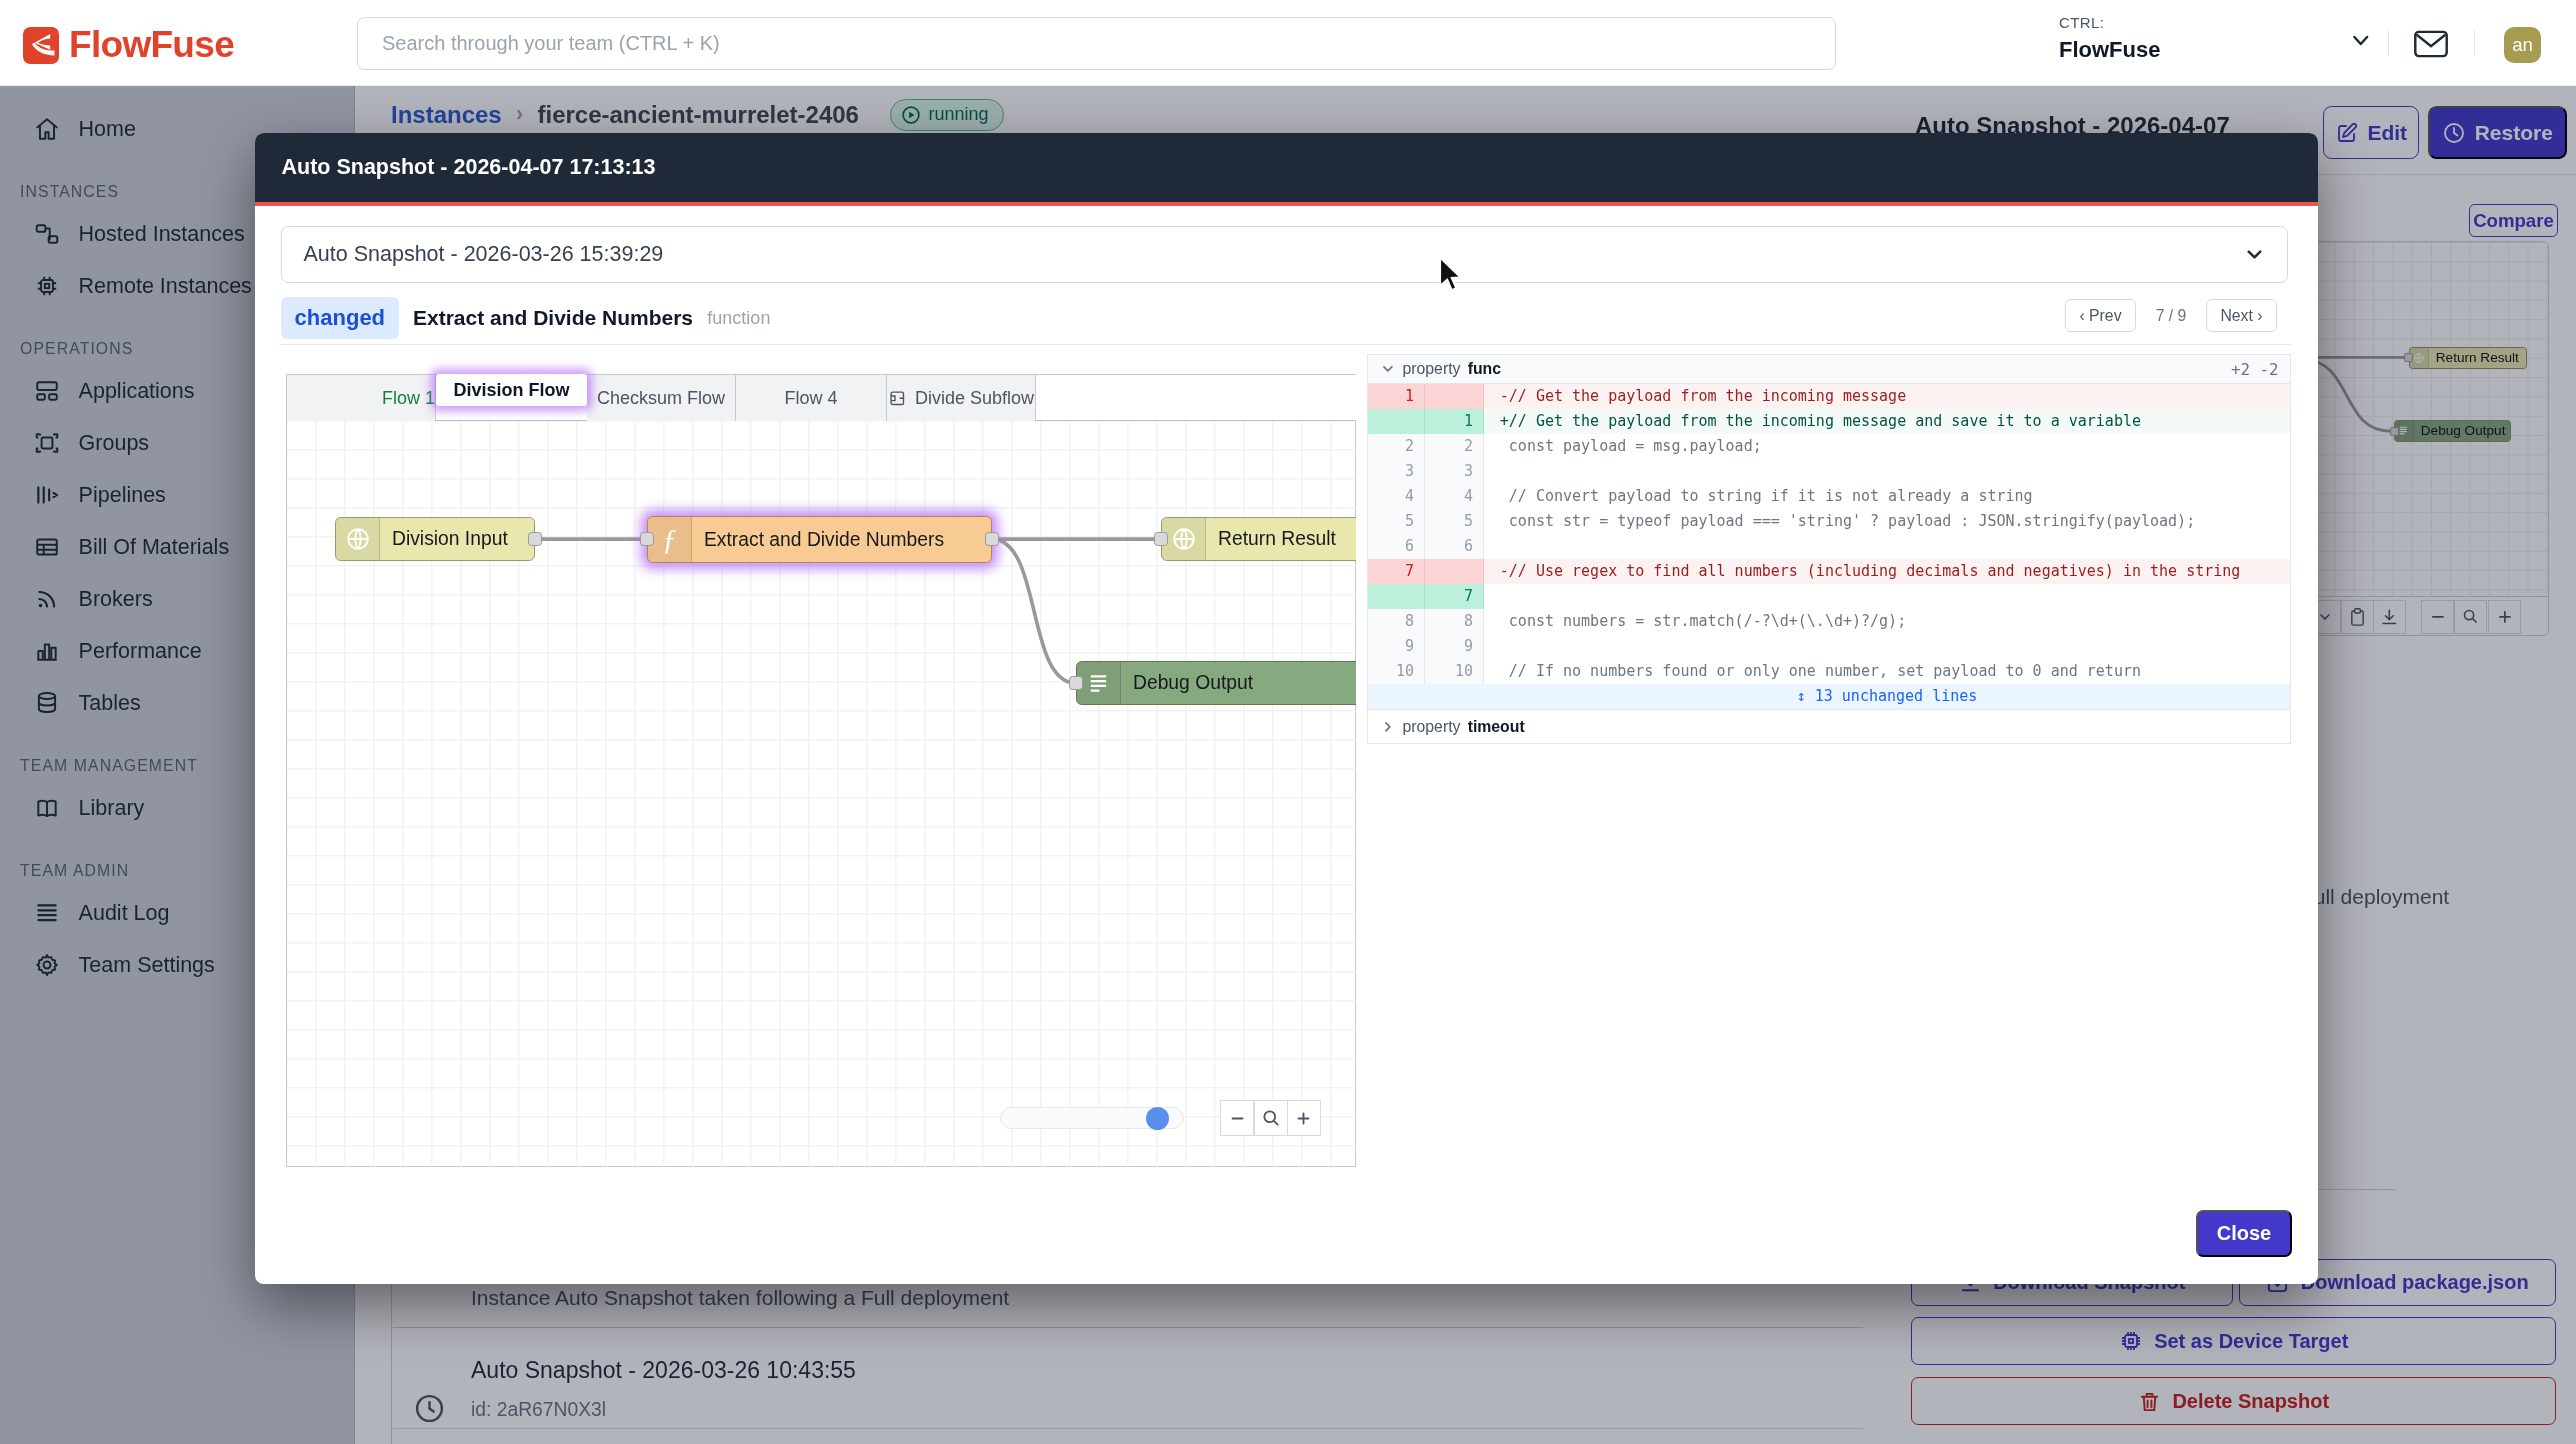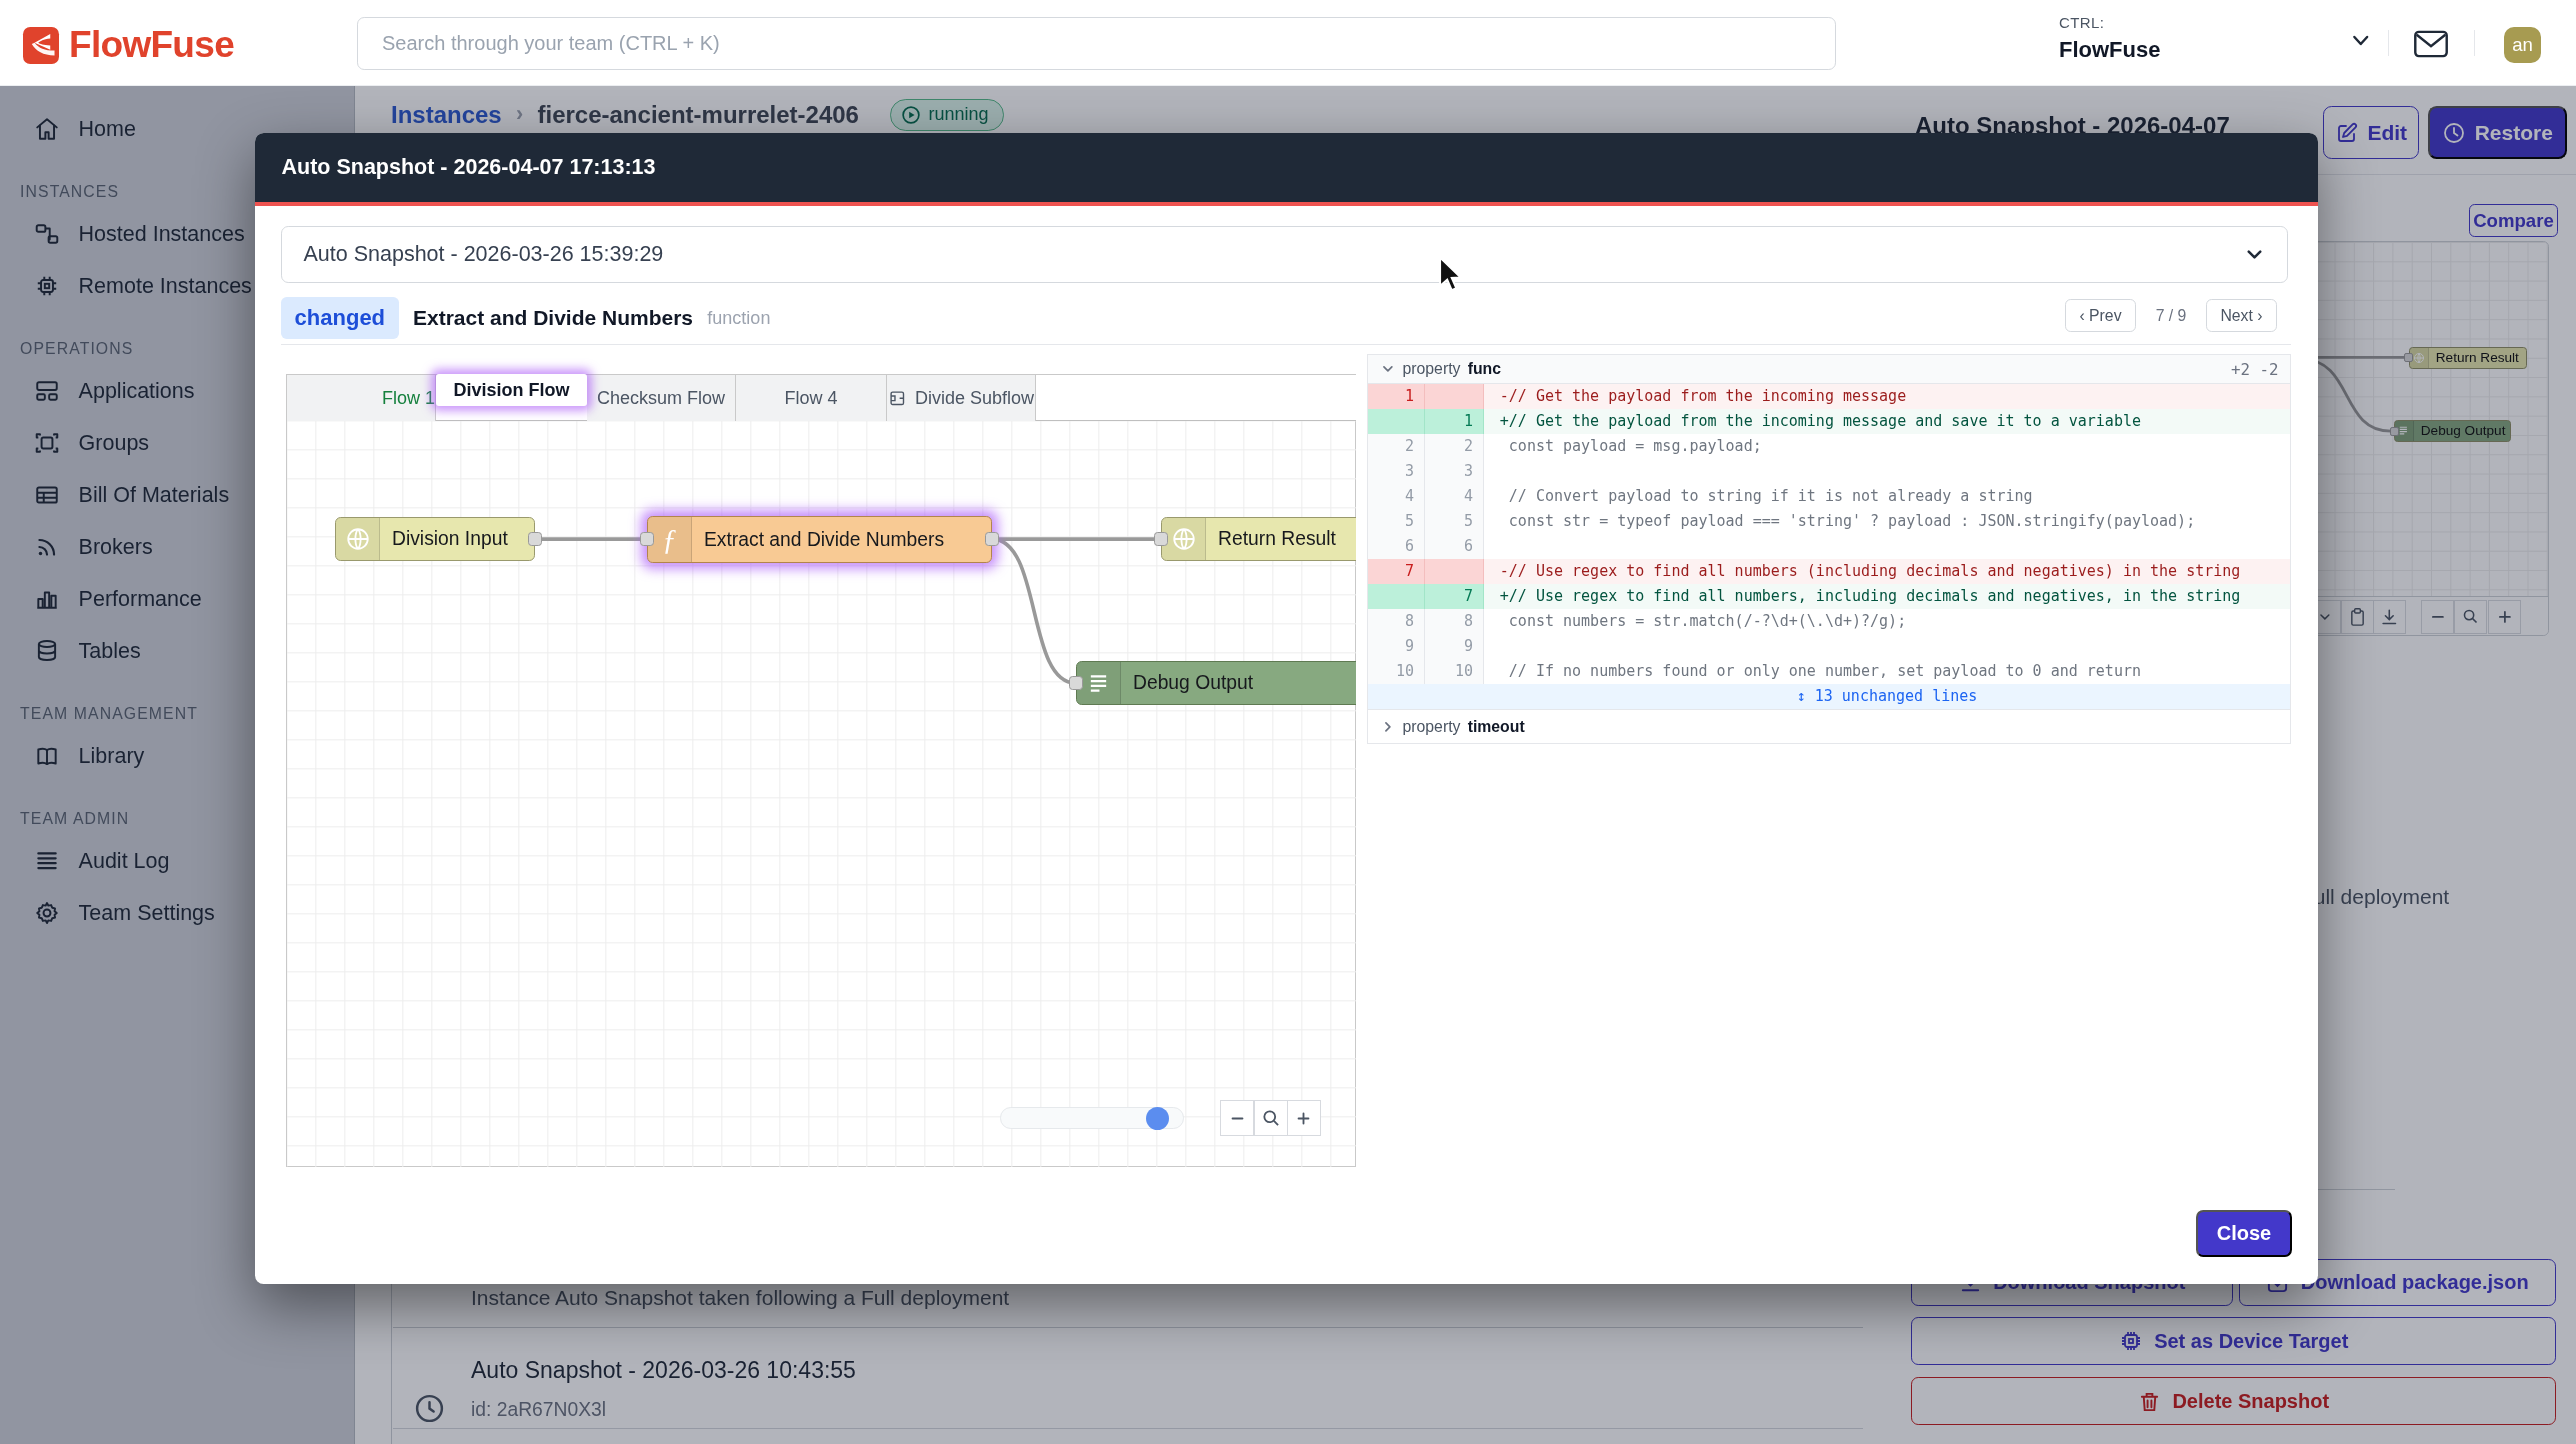--- a/index.html
+++ b/index.html
@@ -221,20 +221,26 @@
           <rect x="14" y="15" width="7" height="5" rx="1.2"></rect>
         </svg>
         <span class="lbl">Applications</span>
       </div>
       <div class="sb-item">
         <svg width="26" height="26" viewBox="0 0 24 24" fill="none" stroke="#1f2937" stroke-width="1.8">
           <rect x="7" y="7" width="10" height="10" rx="1.5"></rect>
           <path d="M4 7h-1.5v-3h3V5M20 7h1.5v-3h-3V5M4 17h-1.5v3h3V19M20 17h1.5v3h-3V19" stroke-linejoin="round"></path>
         </svg>
         <span class="lbl">Groups</span>
+      </div>
+      <div class="sb-item">
+        <svg width="26" height="26" viewBox="0 0 24 24" fill="none" stroke="#1f2937" stroke-width="2" stroke-linecap="round">
+          <path d="M4 5v14M9 5v14M14 7v10M18 10l3 2-3 2"></path>
+        </svg>
+        <span class="lbl">Pipelines</span>
       </div>
       <div class="sb-item">
         <svg width="26" height="26" viewBox="0 0 24 24" fill="none" stroke="#1f2937" stroke-width="1.8">
           <rect x="3" y="5" width="18" height="14" rx="1.5"></rect>
           <path d="M3 10h18M9 10v9M3 14.5h18"></path>
         </svg>
         <span class="lbl">Bill Of Materials</span>
       </div>
       <div class="sb-item">
         <svg width="26" height="26" viewBox="0 0 24 24" fill="none" stroke="#1f2937" stroke-width="2" stroke-linecap="round">
@@ -574,21 +580,20 @@
             <span class="code"></span>
           </div>
           <div class="diff-row removed">
             <span class="num">7</span>
             <span class="num"></span>
             <span class="code">-// Use regex to find all numbers (including decimals and negatives) in the string</span>
           </div>
           <div class="diff-row added">
             <span class="num"></span>
             <span class="num">7</span>
-            <span class="code">+// Use regex to find all numbers, including decimals and negatives, in the string</span>
           </div>
           <div class="diff-row context">
             <span class="num">8</span>
             <span class="num">8</span>
             <span class="code"> const numbers = str.match(/-?\d+(\.\d+)?/g);</span>
           </div>
           <div class="diff-row context">
             <span class="num">9</span>
             <span class="num">9</span>
             <span class="code"></span>

